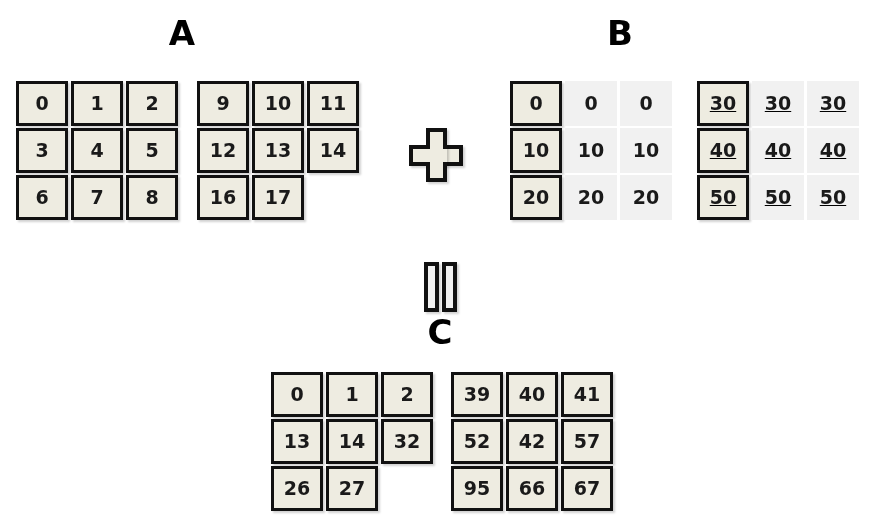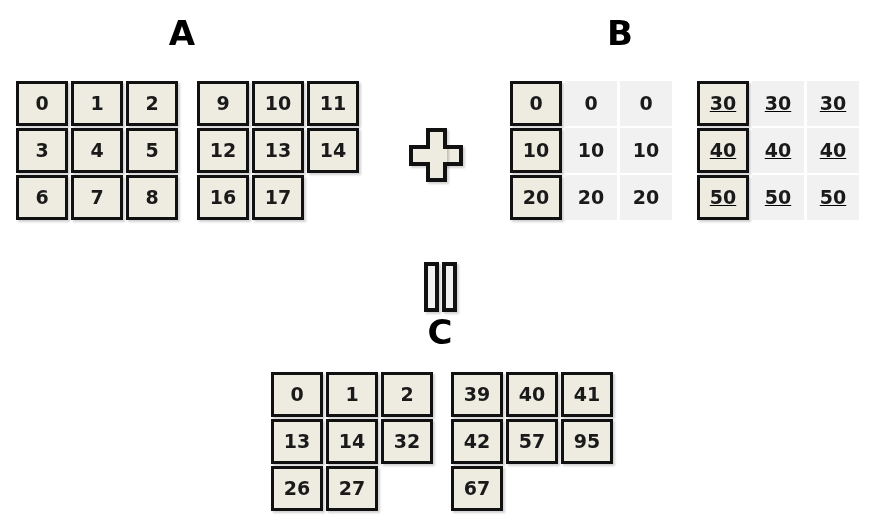--- a/index.html
+++ b/index.html
@@ -238,19 +238,21 @@
       <div class="cell solid">13</div>
       <div class="cell solid">14</div>
       <div class="cell solid">32</div>
       <div class="cell solid">26</div>
       <div class="cell solid">27</div>
     </div>
   <div class="block" id="block-c-1">
       <div class="cell solid">39</div>
       <div class="cell solid">40</div>
       <div class="cell solid">41</div>
+      <div class="cell solid">52</div>
       <div class="cell solid">42</div>
       <div class="cell solid">57</div>
       <div class="cell solid">95</div>
+      <div class="cell solid">66</div>
       <div class="cell solid">67</div>
     </div>
 
 </div>
 
 </body></html>

